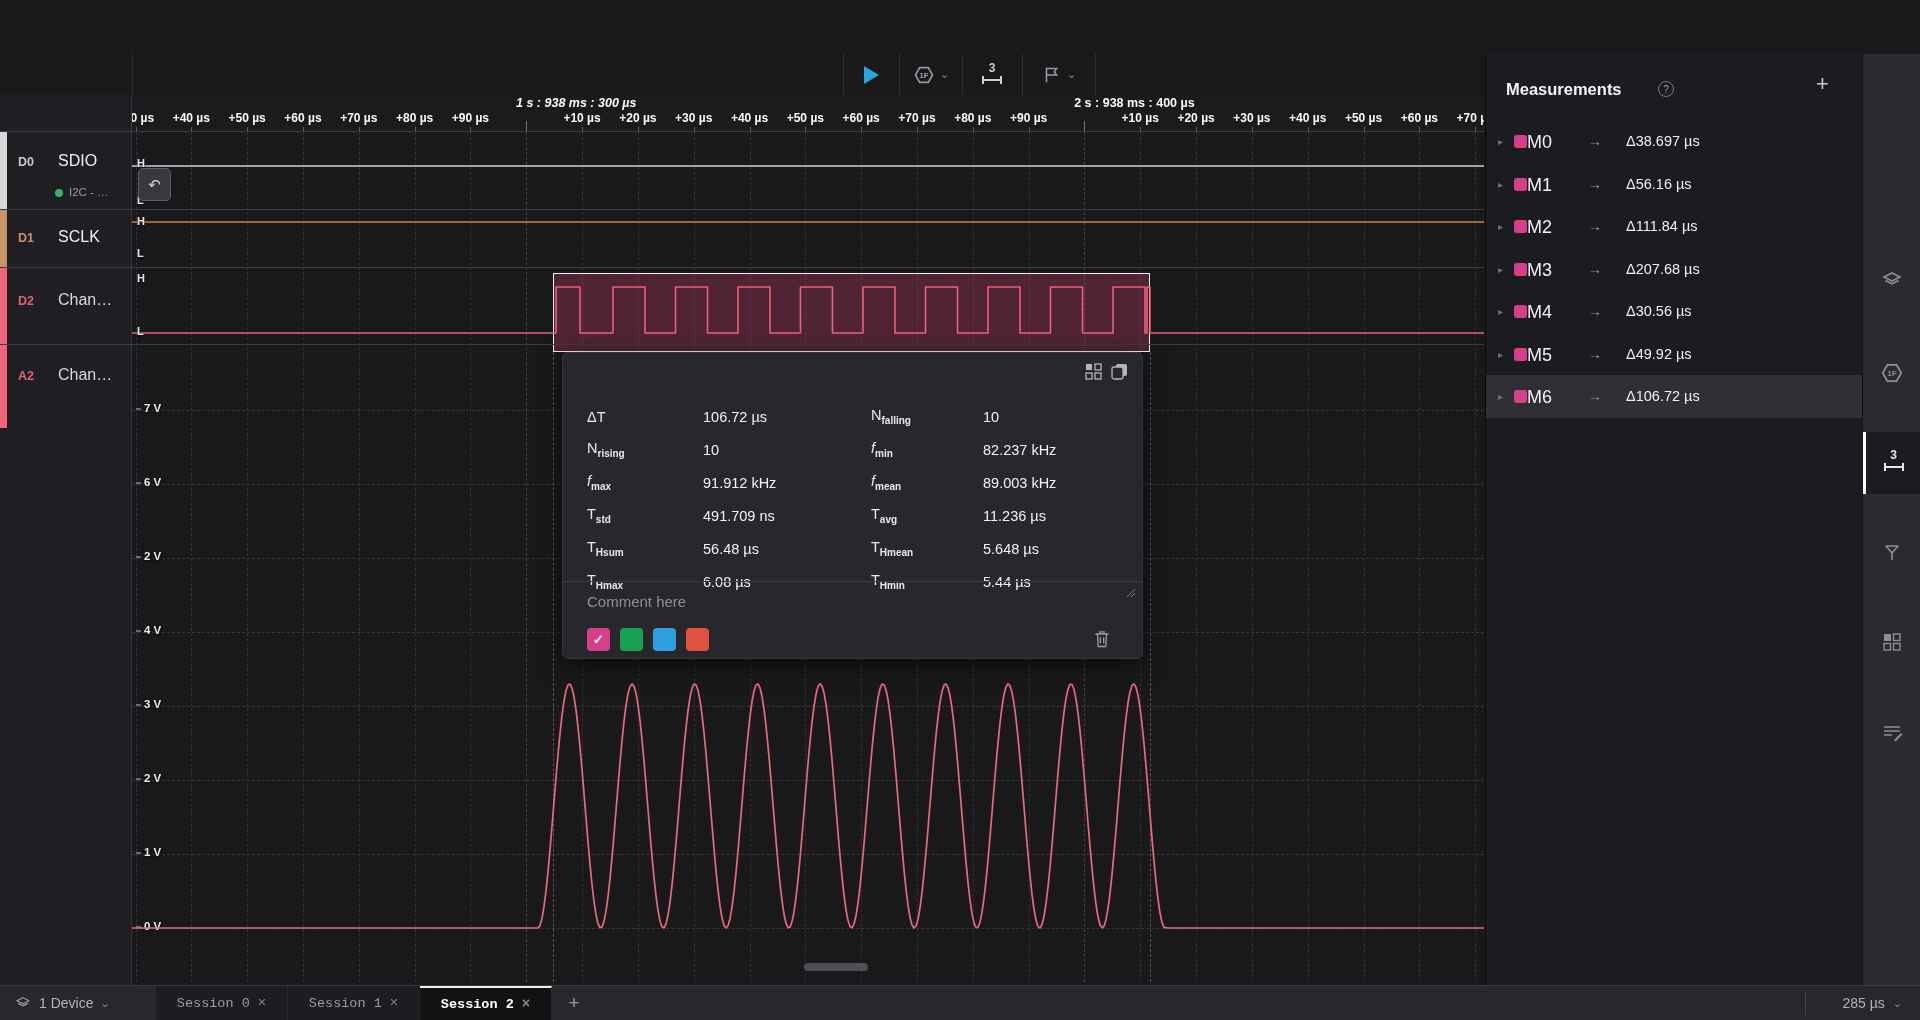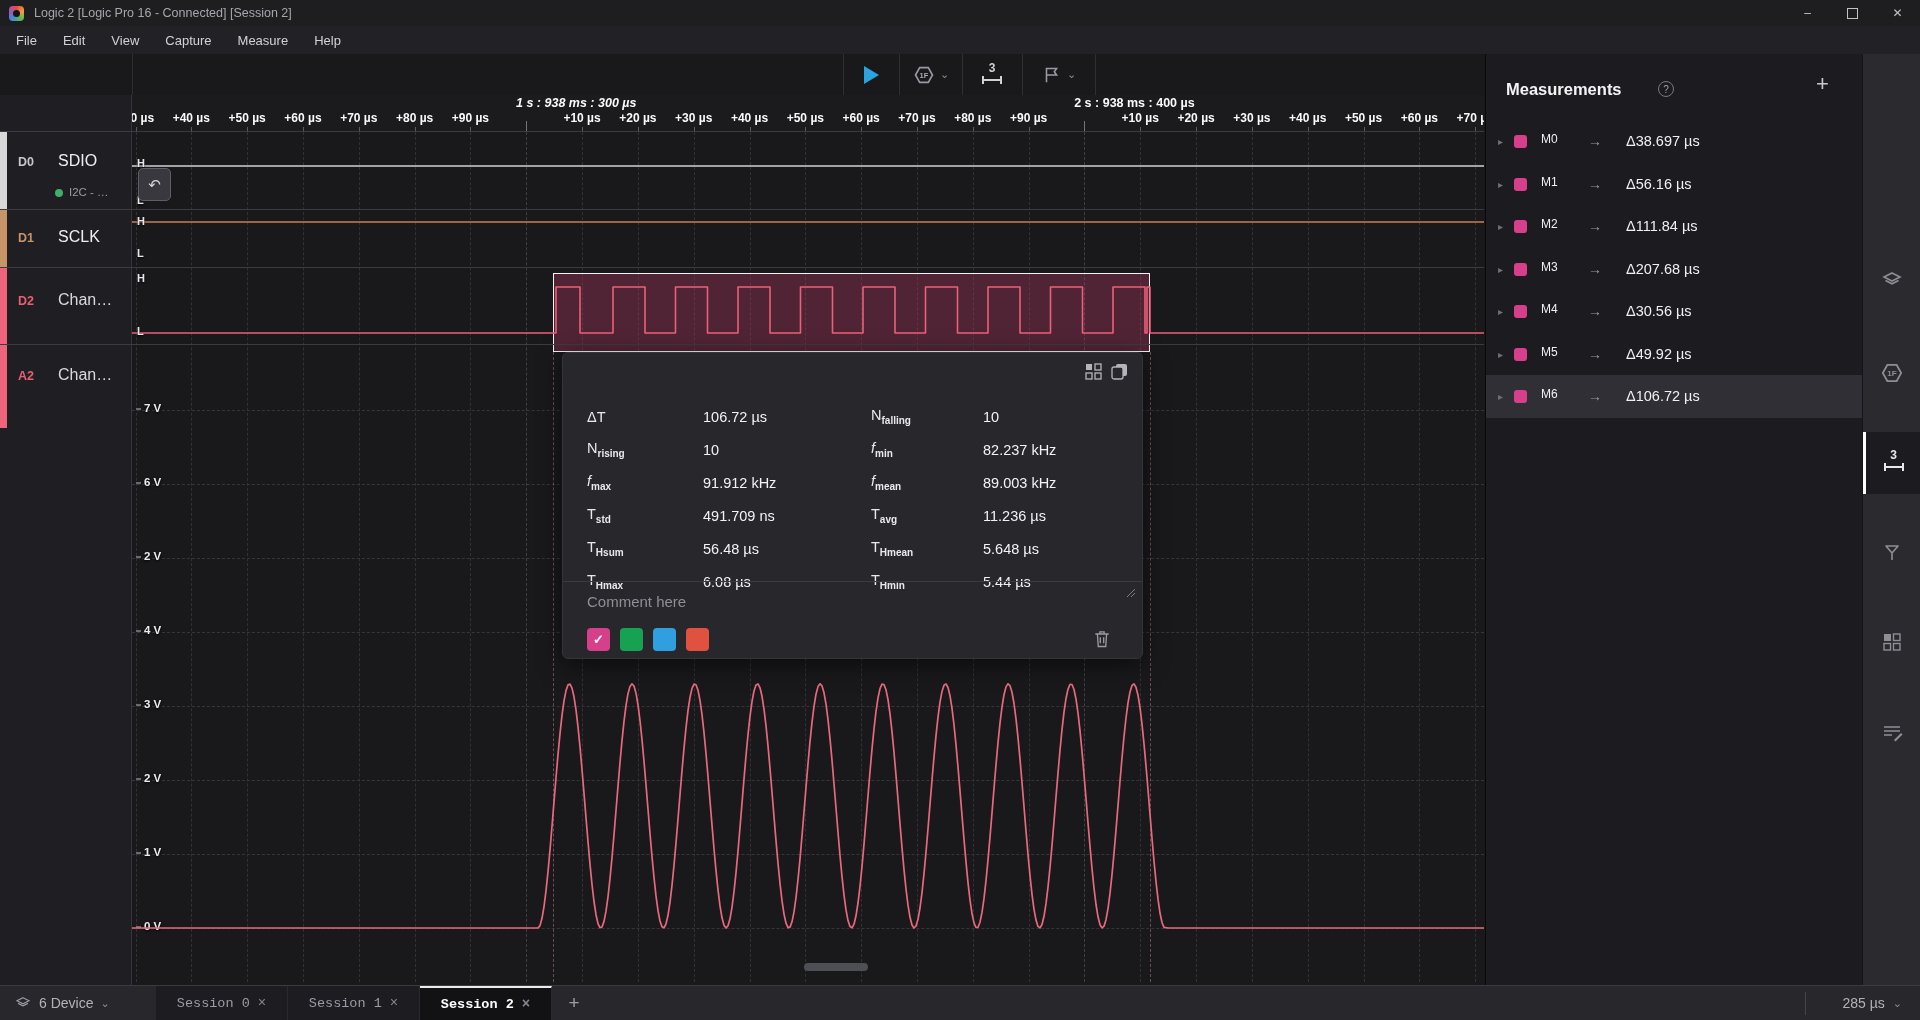--- a/index.html
+++ b/index.html
@@ -85,21 +85,21 @@
   #meas-panel{position:absolute;left:1485px;top:54px;width:377px;height:931px;background:#1c1c20;border-left:1px solid #09090a;box-sizing:border-box;}
   #meas-title{position:absolute;left:20px;top:26px;font-size:16.5px;font-weight:bold;color:#f4f4f6;}
   #meas-help{position:absolute;left:172px;top:27px;width:16px;height:16px;border:1.5px solid #787880;border-radius:50%;
     display:flex;align-items:center;justify-content:center;font-size:10px;color:#a0a0a6;box-sizing:border-box;}
   #meas-add{position:absolute;left:330px;top:17px;font-size:22px;color:#c6c6cc;font-weight:normal;}
   #meas-list{position:absolute;left:0;top:66px;width:377px;}
   .meas-row{height:42.5px;position:relative;}
   .meas-row.selected{background:#2f2f35;}
   .expander{position:absolute;left:12px;top:16px;color:#6f6f77;font-size:10px;}
   .meas-square{position:absolute;left:28px;top:15px;width:13px;height:13px;border-radius:3px;}
-  .meas-name{position:absolute;left:55px;top:12px;font-size:12px;color:#f0f0f3;}
+  .meas-name{position:absolute;left:41px;top:12px;font-size:18px;color:#f0f0f3;}
   .meas-arrow{position:absolute;left:102px;top:13px;color:#9a9aa2;font-size:14px;}
   .meas-value{position:absolute;left:140px;top:13px;font-size:14.5px;color:#f0f0f3;}
 
   
   #rightbar{position:absolute;left:1862px;top:54px;width:58px;height:931px;background:#2a2a2f;border-left:1px solid #151518;box-sizing:border-box;}
   .rb-icon{position:absolute;left:50%;transform:translateX(-50%);}
   #rb-active{position:absolute;left:0;top:378px;width:58px;height:62px;background:#1c1c20;border-left:3px solid #fff;box-sizing:border-box;}
   .ruler3{position:relative;width:24px;height:24px;}
   .ruler3 .three{position:absolute;left:50%;transform:translateX(-50%);top:-2px;font-size:12px;font-weight:bold;color:#e8e8ec;}
   .ruler3 .bracket{position:absolute;left:2px;right:2px;top:13px;height:8px;border-left:2px solid #e8e8ec;border-right:2px solid #e8e8ec;}
@@ -119,40 +119,21 @@
   #tab-add{position:absolute;left:556px;top:0;width:36px;height:34px;display:flex;align-items:center;justify-content:center;color:#9c9ca4;font-size:19px;}
   #zoom-sep{position:absolute;left:1805px;top:6px;width:1px;height:23px;background:#44444a;}
   #zoom-chip{position:absolute;right:18px;top:0;height:34px;display:flex;align-items:center;gap:8px;color:#b2b2b8;font-size:14px;}
   svg{display:block;}
 </style>
 </head>
 <body>
 
 <div id="app">
 
-  <div id="titlebar">
-    <div id="app-icon"></div>
-    <div id="window-title">Logic 2 [Logic Pro 16 - Connected] [Session 2]</div>
-    <div id="win-controls">
-      <div class="win-btn">–</div>
-      <div class="win-btn">
-          <span class="max-glyph"></span>
-        </div>
-      <div class="win-btn">✕</div>
-    </div>
-  </div>
-
-  <div id="menubar">
-      <div class="menu-item">File</div>
-      <div class="menu-item">Edit</div>
-      <div class="menu-item">View</div>
-      <div class="menu-item">Capture</div>
-      <div class="menu-item">Measure</div>
-      <div class="menu-item">Help</div>
-    </div>
+
 
   <div id="toolbar">
     <div class="tb-sep" style="left:843px"></div>
     <div class="tb-btn" style="left:843px;width:56px">
       <div id="play-triangle"></div>
     </div>
     <div class="tb-sep" style="left:899px"></div>
     <div class="tb-btn" style="left:899px;width:63px">
       <svg width="24" height="24" viewBox="0 0 24 24">
         <polygon points="3.5,12 7.7,4.6 16.3,4.6 20.5,12 16.3,19.4 7.7,19.4" fill="none" stroke="#9a9aa2" stroke-width="1.6"></polygon>
@@ -463,21 +444,21 @@
       <path d="M14 19 L21 12 L22.5 13.5 L15.5 20.5 Z" fill="#8e8e95"></path>
     </svg>
   </div>
 
   <div id="bottombar">
     <div id="device-chip">
       <svg width="18" height="18" viewBox="0 0 24 24">
         <path d="M12 5 L20 9 L12 13 L4 9 Z" fill="none" stroke="#9a9aa2" stroke-width="1.6"></path>
         <path d="M5.5 12.5 L12 15.8 L18.5 12.5" fill="none" stroke="#9a9aa2" stroke-width="1.6"></path>
       </svg>
-      <span>6 Device</span>
+      <span>1 Device</span>
       <span class="chev">⌄</span>
     </div>
     <div id="tabs">
         <div class="tab">
           <span class="tab-label">Session 0</span>
           <span class="tab-close">×</span>
         </div>
         <div class="tab">
           <span class="tab-label">Session 1</span>
           <span class="tab-close">×</span>

